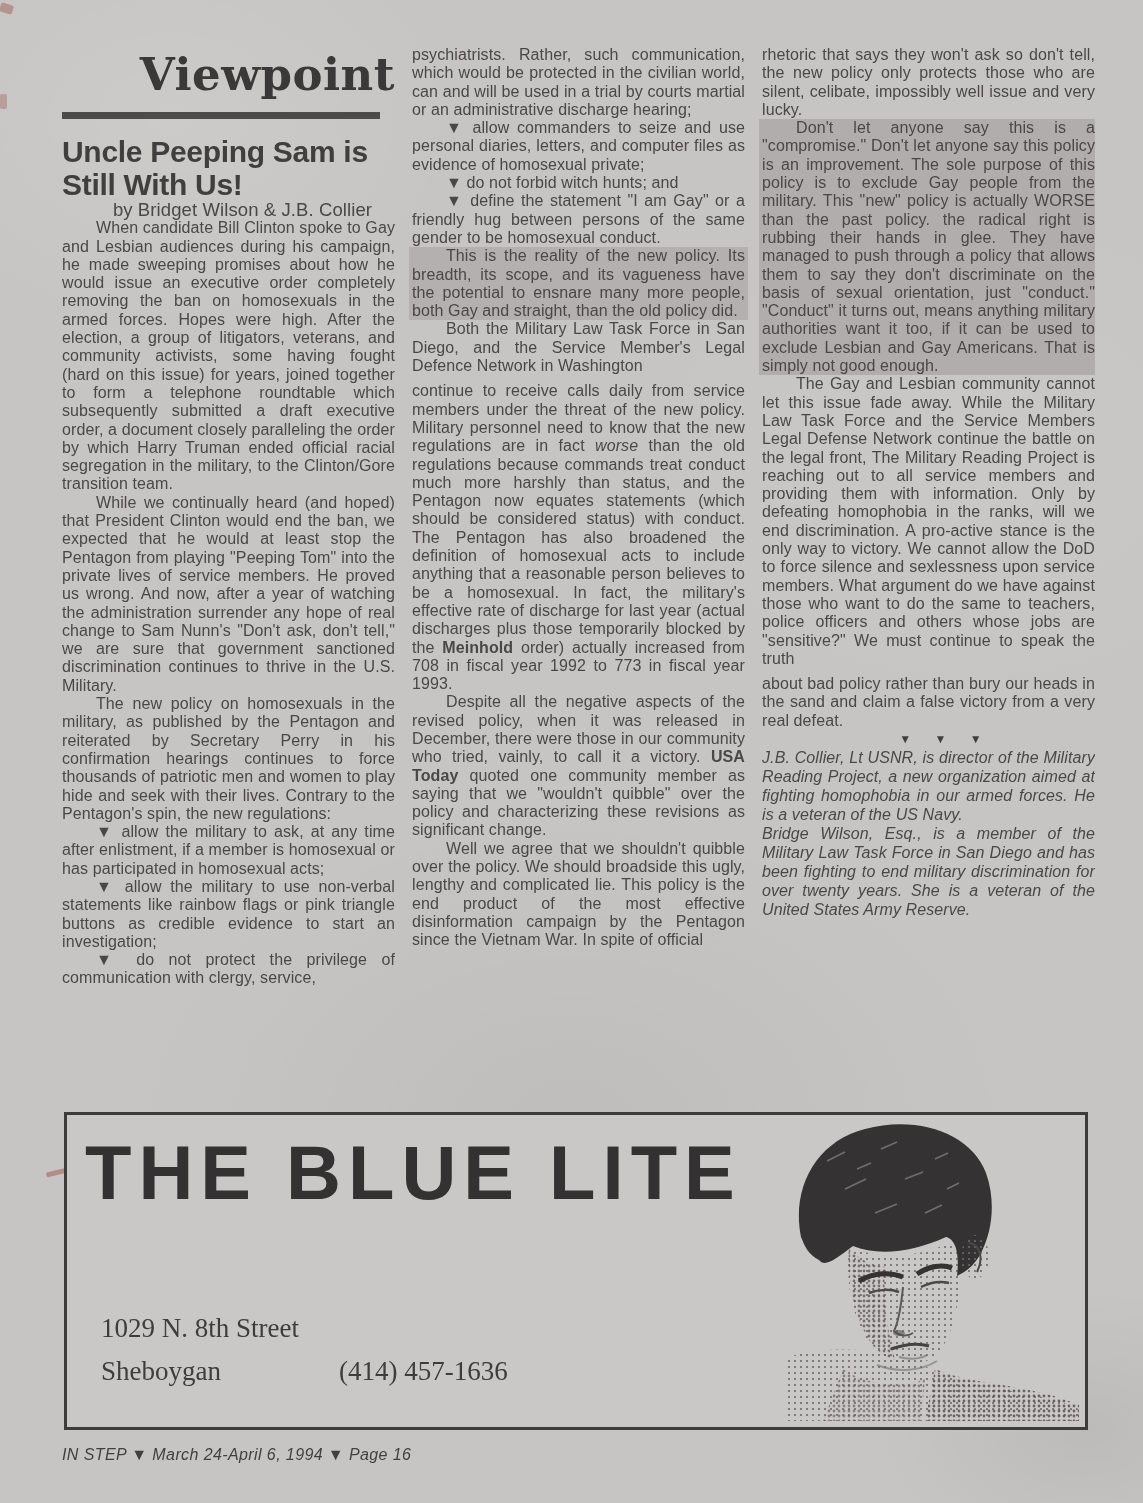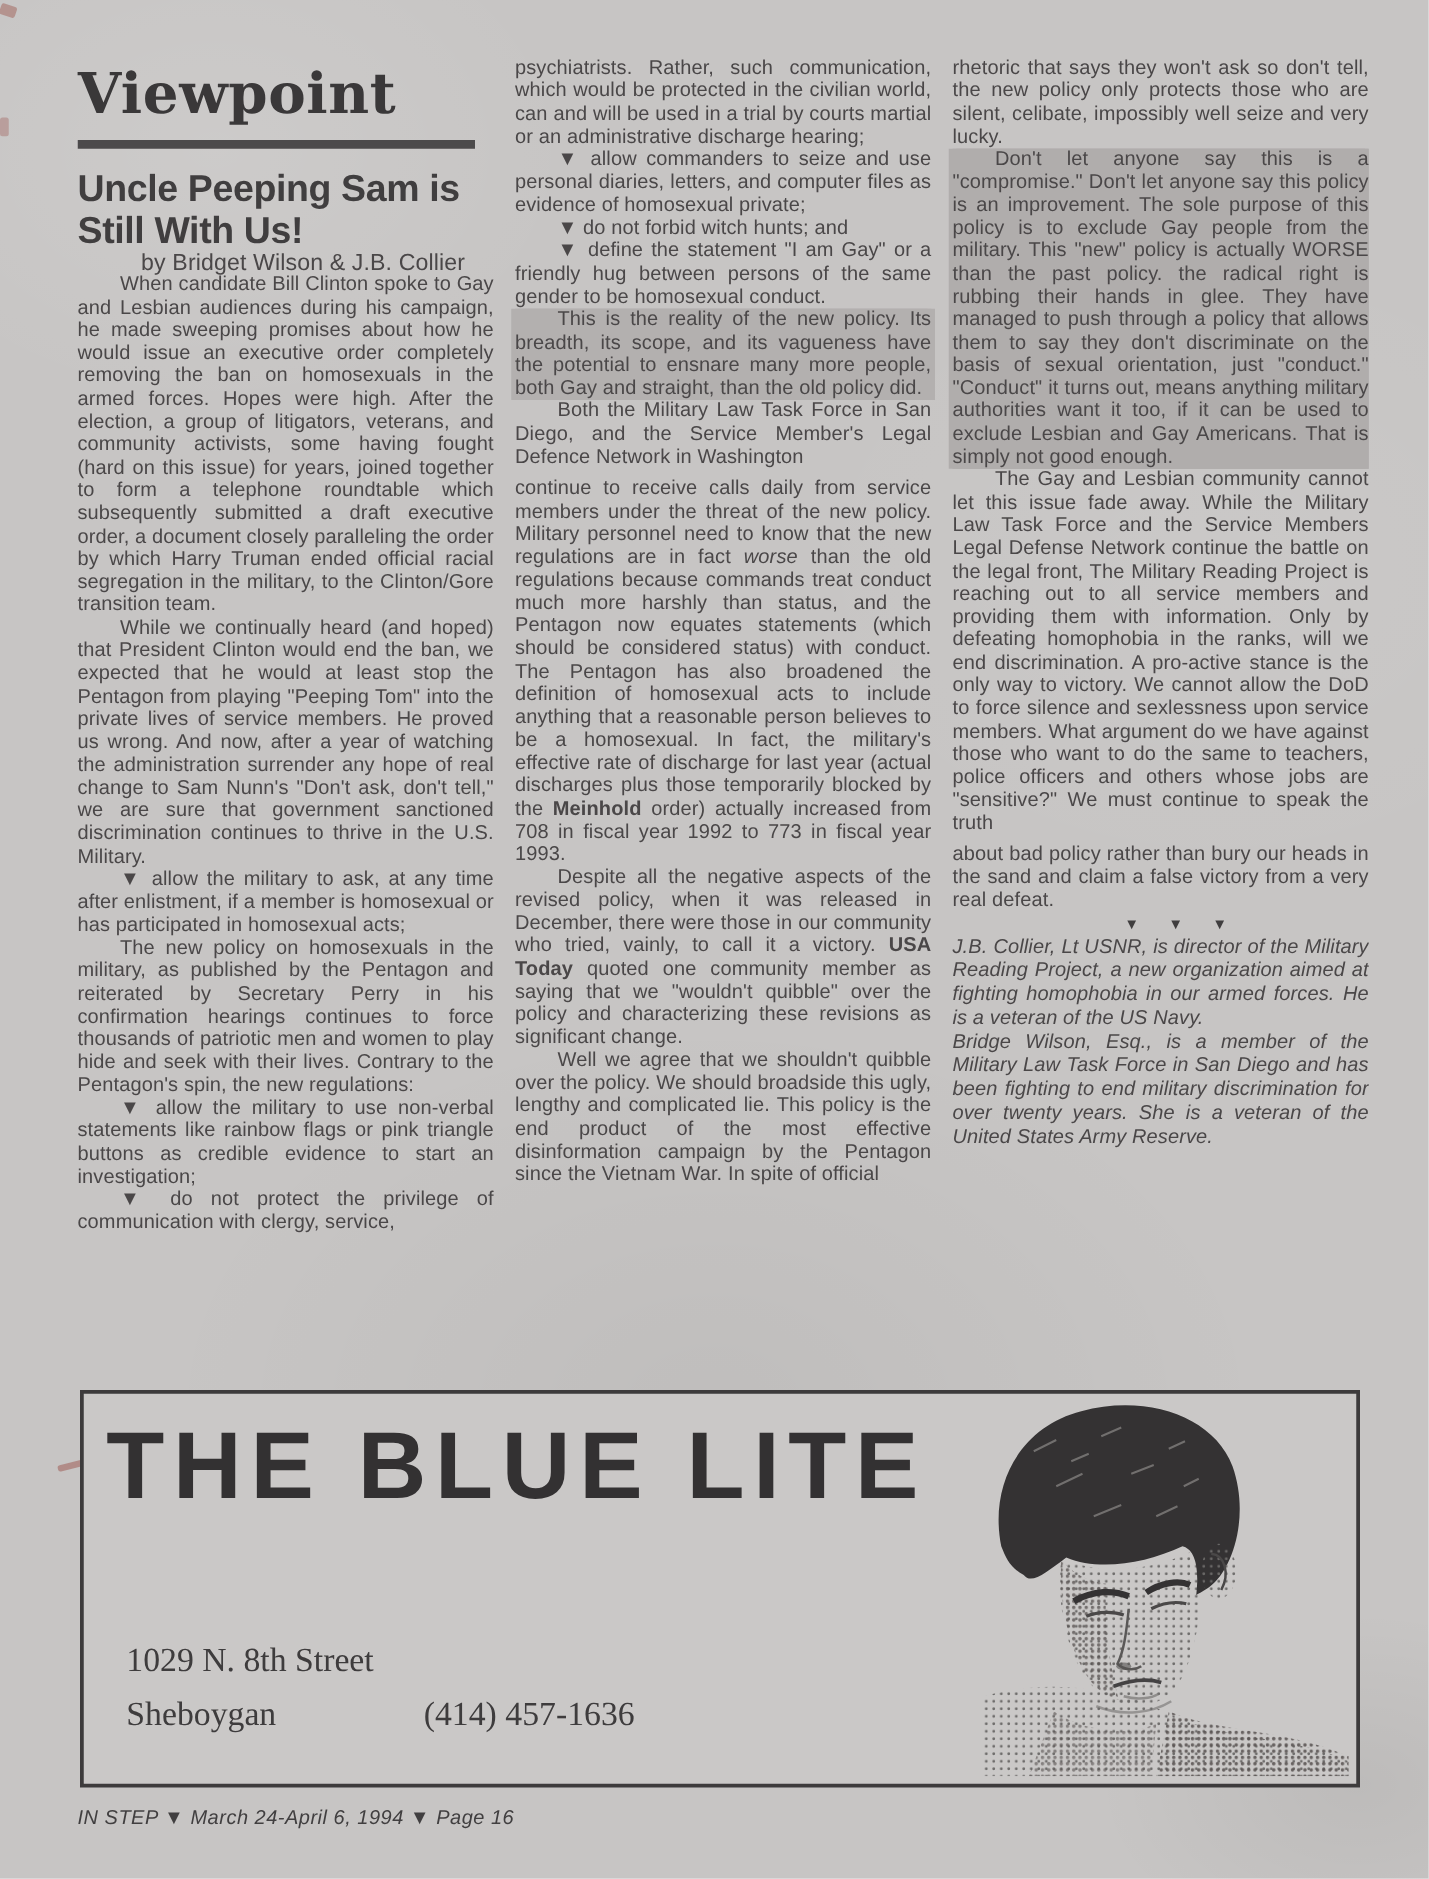--- a/index.html
+++ b/index.html
@@ -15,21 +15,21 @@
     color:#4a4748;
   }
   .columns{position:absolute;left:62px;top:46px;width:1033px;height:1058px;display:flex;gap:17px;overflow:hidden;}
   .col{width:333px;flex:0 0 333px;font-size:16px;line-height:18.3px;text-align:justify;color:#4a4748;letter-spacing:0.1px;}
   .col p{margin:0;text-indent:34px;}
   .col p.noindent{text-indent:0;}
   .col p.gap-top{margin-top:7px;}
   .hl{background:#b3b0af;box-shadow:3px 0 0 #b3b0af,-3px 0 0 #b3b0af;}
   .hl3{background:#b0adac;box-shadow:3px 0 0 #b0adac,-3px 0 0 #b0adac;}
 
-  .section-title{font-family:"DejaVu Serif",serif;font-weight:bold;font-size:45px;line-height:1;color:#3a3839;letter-spacing:0.5px;margin:6px 0 0 0;text-align:left;}
+  .section-title{font-family:"DejaVu Serif",serif;font-weight:bold;font-size:45px;line-height:1;color:#3a3839;letter-spacing:0.5px;margin:6px 0 0 0;text-align:right;}
   .masthead-rule{height:7px;background:#4c4a4b;width:318px;margin:15px 0 16px 0;}
   .article-title{font-weight:bold;font-size:30px;line-height:33px;color:#403e3f;letter-spacing:-0.3px;margin:0;text-align:left;}
   .byline{font-size:18.5px;margin:24px 0 3px 0;padding-left:28px;text-align:center;}
 
   .tri-sep{text-align:center;font-size:12px;letter-spacing:10px;color:#403e3f;margin:8px 0 6px 0;text-indent:0;}
   .bio{font-style:italic;line-height:19px;}
 
   .ad{position:absolute;left:64px;top:1112px;width:1018px;height:312px;border:3px solid #3d3b3c;background:#cac8c7;}
   .ad-title{position:absolute;left:18px;top:14px;font-size:76px;font-weight:bold;letter-spacing:7px;color:#333132;white-space:nowrap;}
   .ad-address{position:absolute;left:34px;bottom:40px;font-family:"Liberation Serif",serif;font-size:27px;color:#3e3c3d;}
@@ -61,40 +61,40 @@
     <div class="col">
       <h1 class="section-title">Viewpoint</h1>
       <div class="masthead-rule"></div>
       <h2 class="article-title">
         <span>Uncle Peeping Sam is</span><br>
         <span>Still With Us!</span>
       </h2>
       <p class="byline noindent">by Bridget Wilson &amp; J.B. Collier</p>
       <p>When candidate Bill Clinton spoke to Gay and Lesbian audiences during his campaign, he made sweeping promises about how he would issue an executive order completely removing the ban on homosexuals in the armed forces. Hopes were high. After the election, a group of litigators, veterans, and community activists, some having fought (hard on this issue) for years, joined together to form a telephone roundtable which subsequently submitted a draft executive order, a document closely paralleling the order by which Harry Truman ended official racial segregation in the military, to the Clinton/Gore transition team.</p>
       <p>While we continually heard (and hoped) that President Clinton would end the ban, we expected that he would at least stop the Pentagon from playing "Peeping Tom" into the private lives of service members. He proved us wrong. And now, after a year of watching the administration surrender any hope of real change to Sam Nunn's "Don't ask, don't tell," we are sure that government sanctioned discrimination continues to thrive in the U.S. Military.</p>
+      <p>The new policy on homosexuals in the military, as published by the Pentagon and reiterated by Secretary Perry in his confirmation hearings continues to force thousands of patriotic men and women to play hide and seek with their lives. Contrary to the Pentagon's spin, the new regulations:</p>
       <p>▼ allow the military to ask, at any time after enlistment, if a member is homosexual or has participated in homosexual acts;</p>
-      <p>The new policy on homosexuals in the military, as published by the Pentagon and reiterated by Secretary Perry in his confirmation hearings continues to force thousands of patriotic men and women to play hide and seek with their lives. Contrary to the Pentagon's spin, the new regulations:</p>
       <p>▼ allow the military to use non-verbal statements like rainbow flags or pink triangle buttons as credible evidence to start an investigation;</p>
       <p>▼ do not protect the privilege of communication with clergy, service,</p>
     </div>
 
     <div class="col">
       <p class="noindent">psychiatrists. Rather, such communication, which would be protected in the civilian world, can and will be used in a trial by courts martial or an administrative discharge hearing;</p>
       <p>▼ allow commanders to seize and use personal diaries, letters, and computer files as evidence of homosexual private;</p>
       <p>▼ do not forbid witch hunts; and</p>
       <p>▼ define the statement "I am Gay" or a friendly hug between persons of the same gender to be homosexual conduct.</p>
       <p class="hl">This is the reality of the new policy. Its breadth, its scope, and its vagueness have the potential to ensnare many more people, both Gay and straight, than the old policy did.</p>
       <p>Both the Military Law Task Force in San Diego, and the Service Member's Legal Defence Network in Washington</p>
       <p class="noindent gap-top"><span>continue to receive calls daily from service members under the threat of the new policy. Military personnel need to know that the new regulations are in fact </span><i>worse</i><span> than the old regulations because commands treat conduct much more harshly than status, and the Pentagon now equates statements (which should be considered status) with conduct. The Pentagon has also broadened the definition of homosexual acts to include anything that a reasonable person believes to be a homosexual. In fact, the military's effective rate of discharge for last year (actual discharges plus those temporarily blocked by the </span><b>Meinhold</b><span> order) actually increased from 708 in fiscal year 1992 to 773 in fiscal year 1993.</span></p>
       <p><span>Despite all the negative aspects of the revised policy, when it was released in December, there were those in our community who tried, vainly, to call it a victory. </span><b>USA Today</b><span> quoted one community member as saying that we "wouldn't quibble" over the policy and characterizing these revisions as significant change.</span></p>
       <p>Well we agree that we shouldn't quibble over the policy. We should broadside this ugly, lengthy and complicated lie. This policy is the end product of the most effective disinformation campaign by the Pentagon since the Vietnam War. In spite of official</p>
     </div>
 
     <div class="col">
-      <p class="noindent">rhetoric that says they won't ask so don't tell, the new policy only protects those who are silent, celibate, impossibly well seize and very lucky.</p>
+      <p class="noindent">rhetoric that says they won't ask so don't tell, the new policy only protects those who are silent, celibate, impossibly well issue and very lucky.</p>
       <p class="hl3">Don't let anyone say this is a "compromise." Don't let anyone say this policy is an improvement. The sole purpose of this policy is to exclude Gay people from the military. This "new" policy is actually WORSE than the past policy. the radical right is rubbing their hands in glee. They have managed to push through a policy that allows them to say they don't discriminate on the basis of sexual orientation, just "conduct." "Conduct" it turns out, means anything military authorities want it too, if it can be used to exclude Lesbian and Gay Americans. That is simply not good enough.</p>
       <p>The Gay and Lesbian community cannot let this issue fade away. While the Military Law Task Force and the Service Members Legal Defense Network continue the battle on the legal front, The Military Reading Project is reaching out to all service members and providing them with information. Only by defeating homophobia in the ranks, will we end discrimination. A pro-active stance is the only way to victory. We cannot allow the DoD to force silence and sexlessness upon service members. What argument do we have against those who want to do the same to teachers, police officers and others whose jobs are "sensitive?" We must continue to speak the truth</p>
       <p class="noindent gap-top">about bad policy rather than bury our heads in the sand and claim a false victory from a very real defeat.</p>
       <p class="tri-sep">▼ ▼ ▼</p>
       <p class="bio noindent">J.B. Collier, Lt USNR, is director of the Military Reading Project, a new organization aimed at fighting homophobia in our armed forces. He is a veteran of the US Navy.</p>
       <p class="bio noindent">Bridge Wilson, Esq., is a member of the Military Law Task Force in San Diego and has been fighting to end military discrimination for over twenty years. She is a veteran of the United States Army Reserve.</p>
     </div>
   </div>
 
   <div class="ad">

